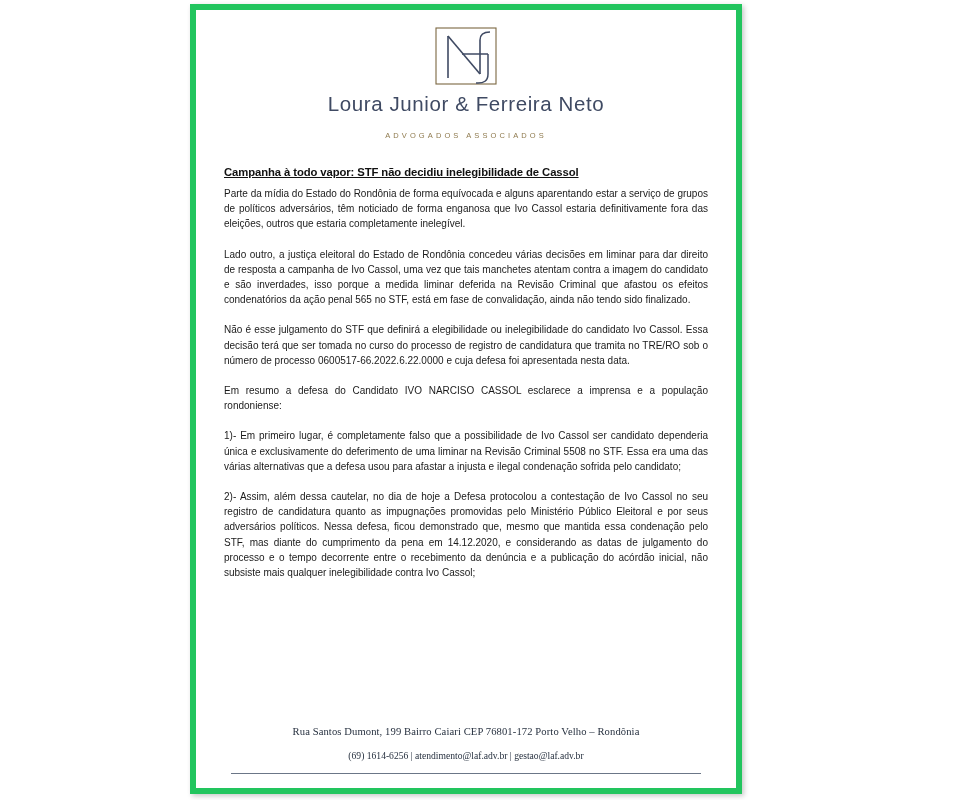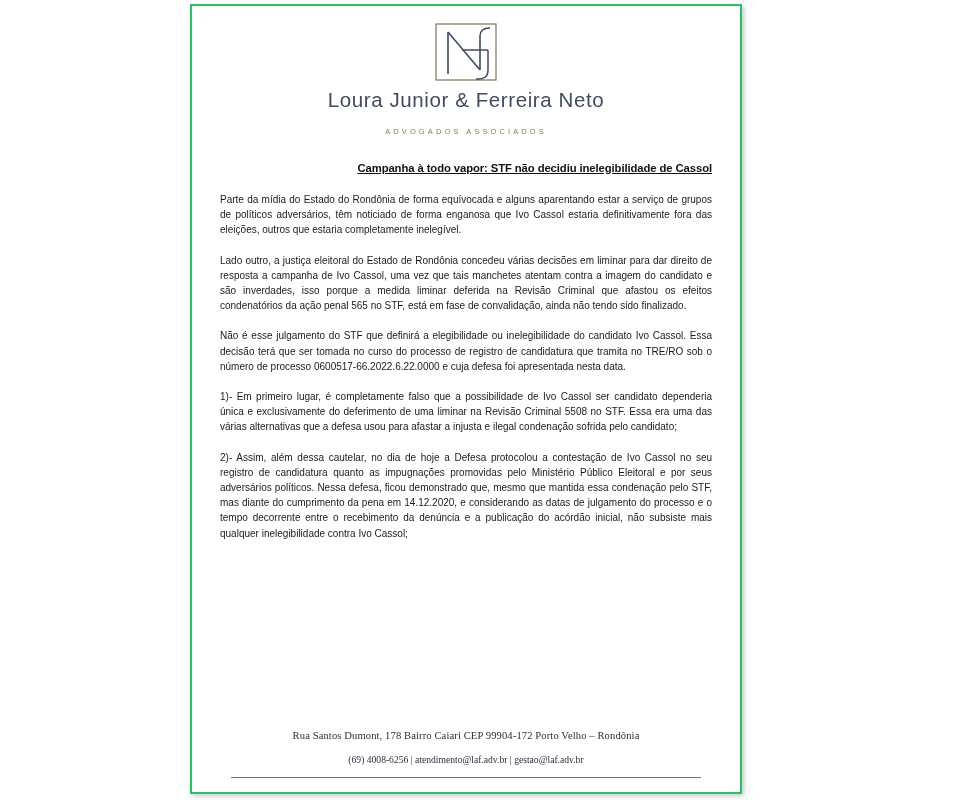--- a/index.html
+++ b/index.html
@@ -18,21 +18,21 @@
     background: #ffffff;
   }
   
   .sheet {
     position: absolute;
     left: 190px;
     top: 4px;
     width: 552px;
     height: 790px;
     background: #ffffff;
-    border: 2px solid #22c55e;
+    border: 6px solid #22c55e;
     box-shadow: 2px 2px 5px rgba(0,0,0,0.22);
     box-sizing: border-box;
     overflow: hidden;
   }
   
   .letterhead {
     padding-top: 14px;
     text-align: center;
   }
   .logo-mark {
@@ -55,27 +55,27 @@
     letter-spacing: 3.1px;
     color: #8f7a4e;
     margin-top: 15px;
   }
   
   .body-wrap {
     padding: 0 28px;
     margin-top: 26px;
   }
   .doc-title {
-    text-align: right;
+    text-align: left;
     font-size: 11.3px;
     font-weight: bold;
     color: #111111;
     text-decoration: underline;
     letter-spacing: -0.1px;
-    margin-bottom: 18px;
+    margin-bottom: 8px;
   }
   p.para {
     font-size: 10px;
     line-height: 15.2px;
     color: #1a1a1a;
     text-align: justify;
     margin: 0 0 15px 0;
     text-indent: 0;
   }
   p.para:last-child { margin-bottom: 0; }
@@ -131,25 +131,26 @@
       <div class="firm-name">Loura Junior &amp; Ferreira Neto</div>
       <div class="firm-sub">ADVOGADOS ASSOCIADOS</div>
     </div>
 
     <div class="body-wrap">
       <div class="doc-title">Campanha à todo vapor: STF não decidiu inelegibilidade de Cassol</div>
 
       <p class="para">Parte da mídia do Estado do Rondônia de forma equívocada e alguns aparentando estar a serviço de grupos de políticos adversários, têm noticiado de forma enganosa que Ivo Cassol estaria definitivamente fora das eleições, outros que estaria completamente inelegível.</p>
       <p class="para">Lado outro, a justiça eleitoral do Estado de Rondônia concedeu várias decisões em liminar para dar direito de resposta a campanha de Ivo Cassol, uma vez que tais manchetes atentam contra a imagem do candidato e são inverdades, isso porque a medida liminar deferida na Revisão Criminal que afastou os efeitos condenatórios da ação penal 565 no STF, está em fase de convalidação, ainda não tendo sido finalizado.</p>
       <p class="para">Não é esse julgamento do STF que definirá a elegibilidade ou inelegibilidade do candidato Ivo Cassol. Essa decisão terá que ser tomada no curso do processo de registro de candidatura que tramita no TRE/RO sob o número de processo 0600517-66.2022.6.22.0000 e cuja defesa foi apresentada nesta data.</p>
+      <p class="para">Em resumo a defesa do Candidato IVO NARCISO CASSOL esclarece a imprensa e a população rondoniense:</p>
       <p class="para">1)- Em primeiro lugar, é completamente falso que a possibilidade de Ivo Cassol ser candidato dependeria única e exclusivamente do deferimento de uma liminar na Revisão Criminal 5508 no STF. Essa era uma das várias alternativas que a defesa usou para afastar a injusta e ilegal condenação sofrida pelo candidato;</p>
       <p class="para">2)- Assim, além dessa cautelar, no dia de hoje a Defesa protocolou a contestação de Ivo Cassol no seu registro de candidatura quanto as impugnações promovidas pelo Ministério Público Eleitoral e por seus adversários políticos. Nessa defesa, ficou demonstrado que, mesmo que mantida essa condenação pelo STF, mas diante do cumprimento da pena em 14.12.2020, e considerando as datas de julgamento do processo e o tempo decorrente entre o recebimento da denúncia e a publicação do acórdão inicial, não subsiste mais qualquer inelegibilidade contra Ivo Cassol;</p>
     </div>
 
     <div class="footer">
-      <div class="footer-line1">Rua Santos Dumont, 178 Bairro Caiari CEP 99904-172 Porto Velho – Rondônia</div>
-      <div class="footer-line2">(69) 4008-6256 | atendimento@laf.adv.br | gestao@laf.adv.br</div>
+      <div class="footer-line1">Rua Santos Dumont, 199 Bairro Caiari CEP 76801-172 Porto Velho – Rondônia</div>
+      <div class="footer-line2">(69) 1614-6256 | atendimento@laf.adv.br | gestao@laf.adv.br</div>
       <div class="footer-rule"></div>
     </div>
 
   </div>
 
 </div>
 
 </body></html>

